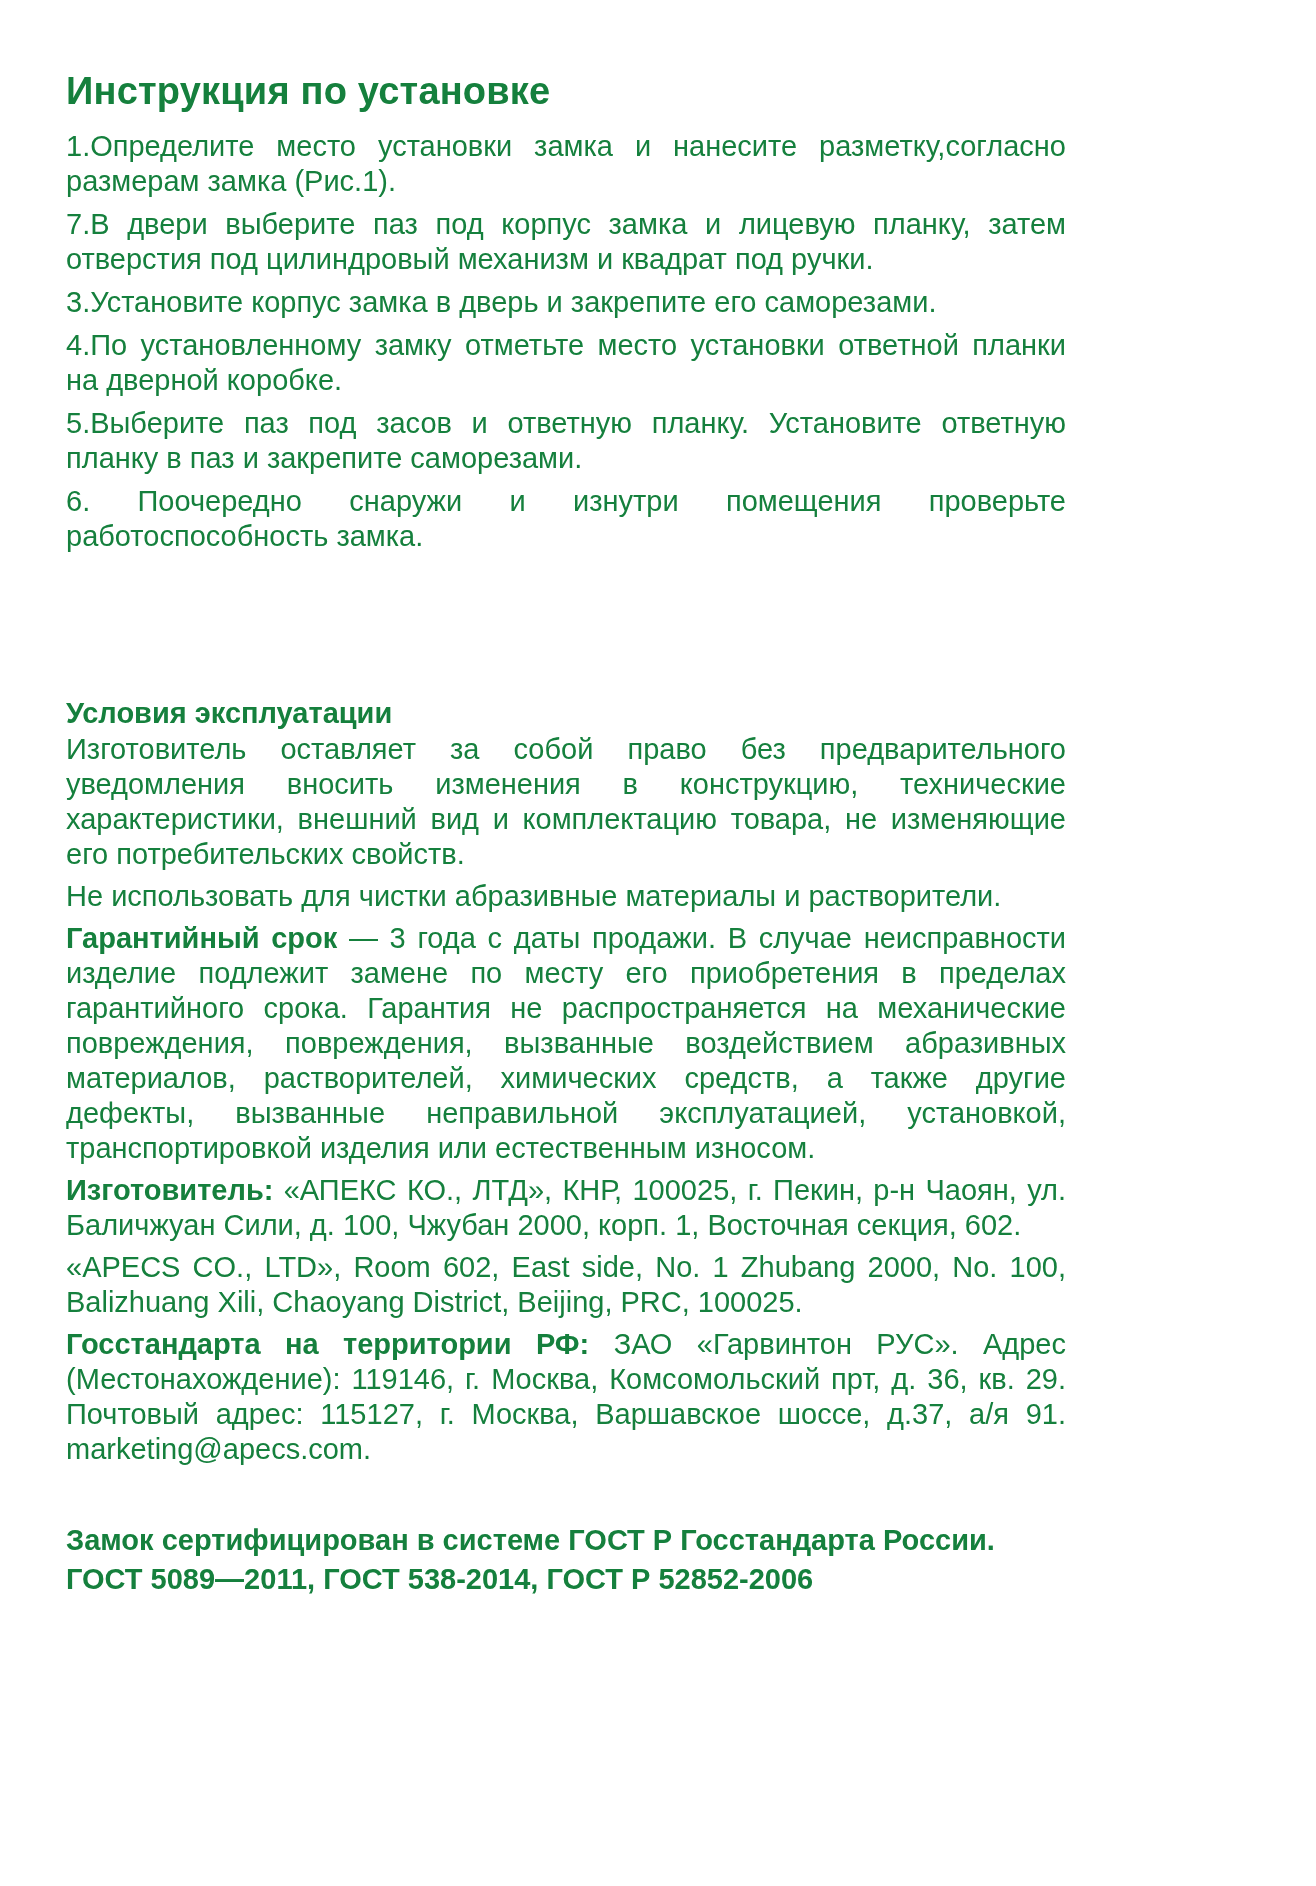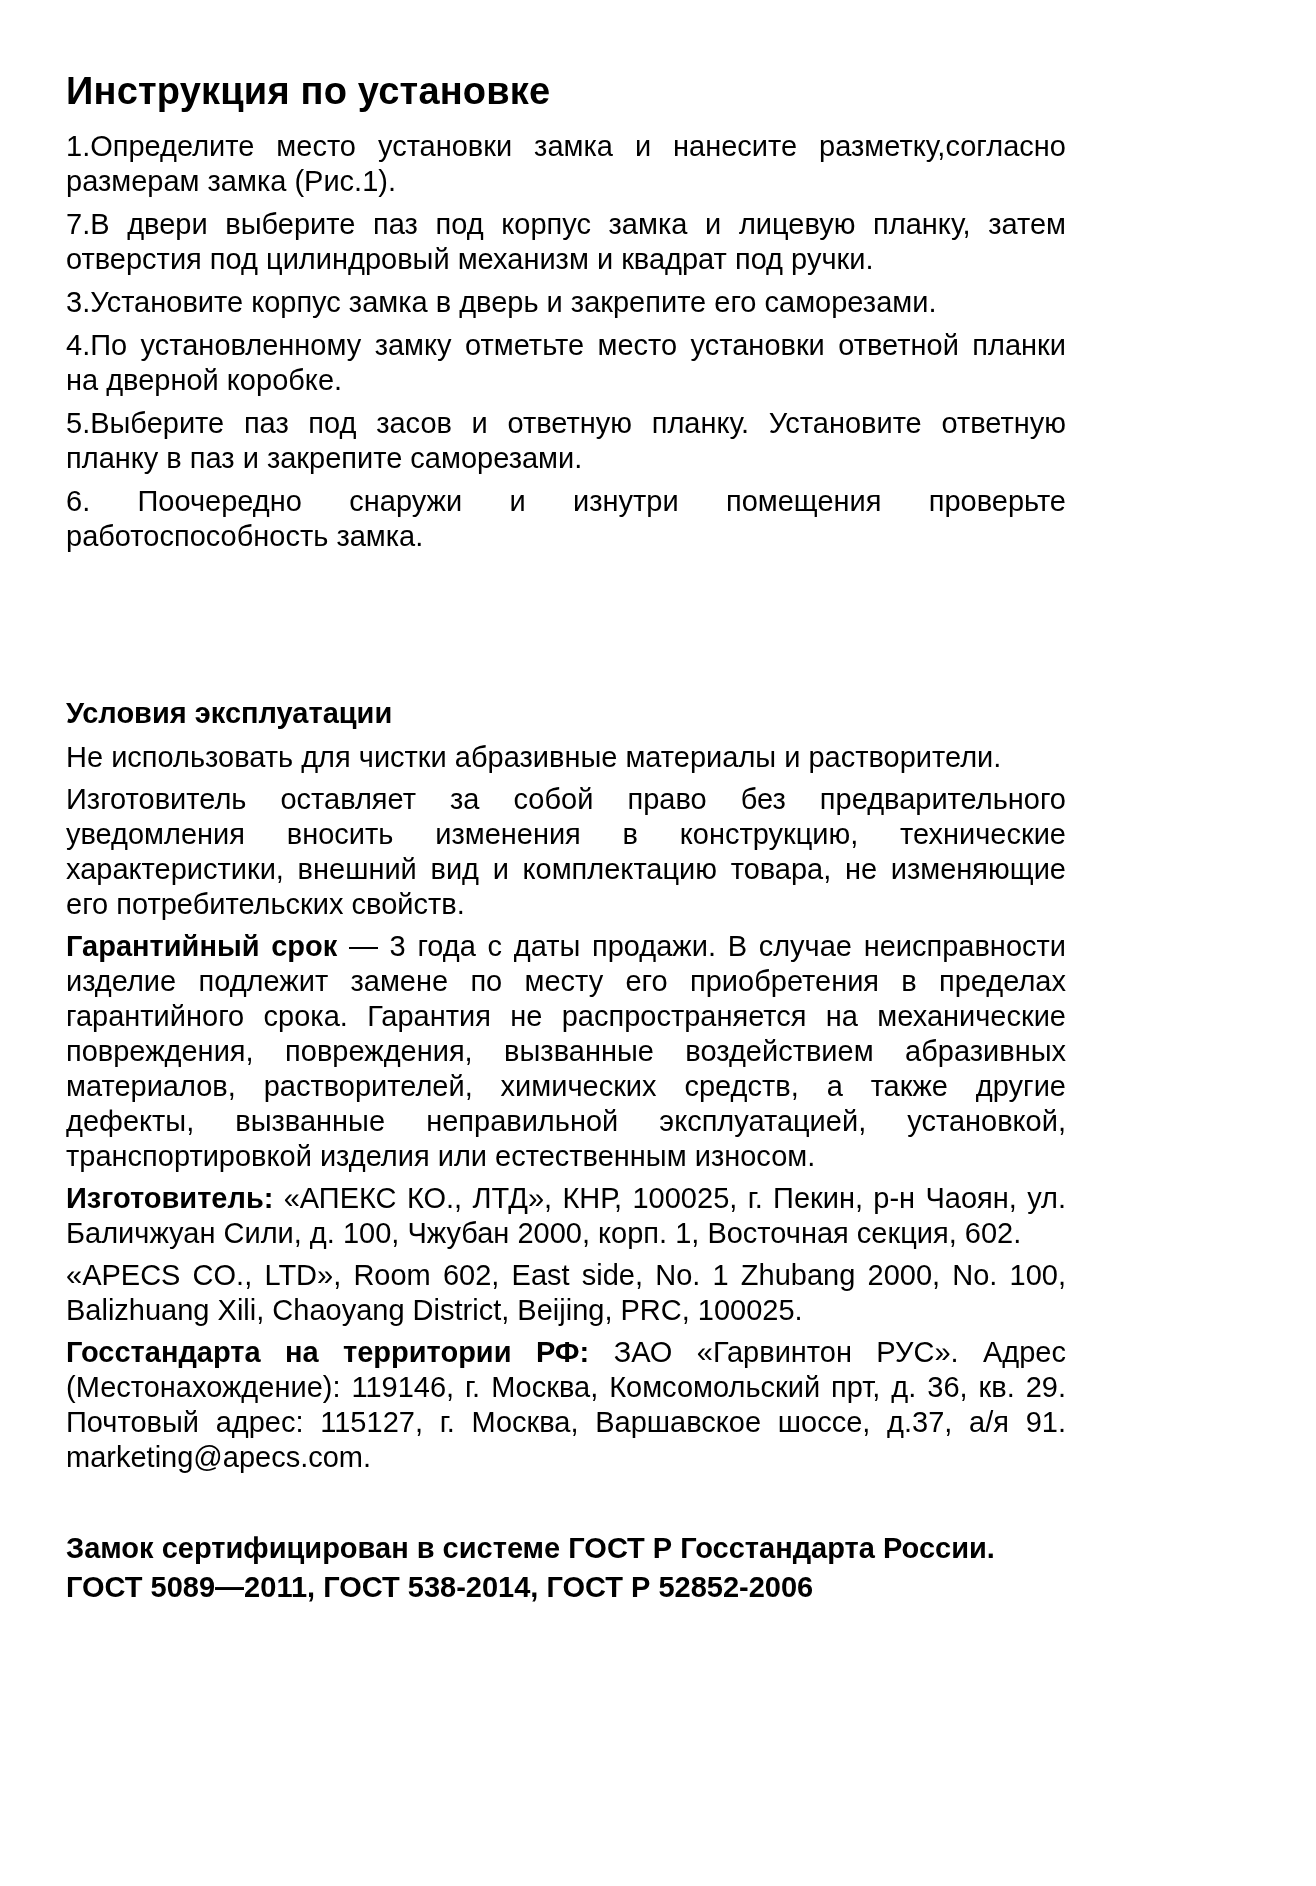--- a/index.html
+++ b/index.html
@@ -4,42 +4,42 @@
 <style>
   html, body { margin: 0; padding: 0; background: #ffffff; }
   .page {
     position: relative;
     width: 1316px;
     height: 1886px;
     background: #ffffff;
     box-sizing: border-box;
     padding: 70px 250px 0 66px;
     font-family: "Liberation Sans", "DejaVu Sans", sans-serif;
-    color: #000000;
+    color: #15803d;
     overflow: hidden;
   }
   .doc-title {
     font-size: 38px;
     font-weight: bold;
     margin: 0 0 16px 0;
     letter-spacing: 0.2px;
   }
   .para {
     font-size: 29px;
     line-height: 35px;
     margin: 0 0 7px 0;
     text-align: justify;
     text-justify: inter-word;
   }
   .steps .para { margin-bottom: 8px; }
   .usage-section { margin-top: 143px; }
   .usage-heading {
     font-size: 29px;
     font-weight: bold;
-    margin: 0 0 10px 0;
+    margin: 0 0 2px 0;
   }
   .lead { font-weight: bold; }
   .certification { margin-top: 56px; }
   .certification .para { margin-bottom: 4px; text-align: left; font-weight: bold; }
 </style>
 </head>
 <body>
 
 <div class="page">
 
@@ -50,23 +50,23 @@
     <p class="para">7.В двери выберите паз под корпус замка и лицевую планку, затем отверстия под цилиндровый механизм и квадрат под ручки.</p>
     <p class="para">3.Установите корпус замка в дверь и закрепите его саморезами.</p>
     <p class="para">4.По установленному замку отметьте место установки ответной планки на дверной коробке.</p>
     <p class="para">5.Выберите паз под засов и ответную планку. Установите ответную планку в паз и закрепите саморезами.</p>
     <p class="para">6. Поочередно снаружи и изнутри помещения проверьте работоспособность замка.</p>
   </div>
 
   <section class="usage-section">
     <h2 class="usage-heading">Условия эксплуатации</h2>
 
+    <p class="para">Изготовитель оставляет за собой право без предварительного уведомления вносить изменения в конструкцию, технические характеристики, внешний вид и комплектацию товара, не изменяющие его потребительских свойств.</p>
+
     <p class="para">Не использовать для чистки абразивные материалы и растворители.</p>
-
-    <p class="para">Изготовитель оставляет за собой право без предварительного уведомления вносить изменения в конструкцию, технические характеристики, внешний вид и комплектацию товара, не изменяющие его потребительских свойств.</p>
 
     <p class="para"><span class="lead">Гарантийный срок</span><span> — 3 года с даты продажи. В случае неисправности изделие подлежит замене по месту его приобретения в пределах гарантийного срока. Гарантия не распространяется на механические повреждения, повреждения, вызванные воздействием абразивных материалов, растворителей, химических средств, а также другие дефекты, вызванные неправильной эксплуатацией, установкой, транспортировкой изделия или естественным износом.</span></p>
 
     <p class="para"><span class="lead">Изготовитель:</span><span> «АПЕКС КО., ЛТД», КНР, 100025, г. Пекин, р-н Чаоян, ул. Баличжуан Сили, д. 100, Чжубан 2000, корп. 1, Восточная секция, 602.</span></p>
 
     <p class="para">«APECS CO., LTD», Room 602, East side, No. 1 Zhubang 2000, No. 100, Balizhuang Xili, Chaoyang District, Beijing, PRC, 100025.</p>
 
     <p class="para"><span class="lead">Госстандарта на территории РФ:</span><span> ЗАО «Гарвинтон РУС». Адрес (Местонахождение): 119146, г. Москва, Комсомольский прт, д. 36, кв. 29. Почтовый адрес: 115127, г. Москва, Варшавское шоссе, д.37, а/я 91. marketing@apecs.com.</span></p>
   </section>
 

